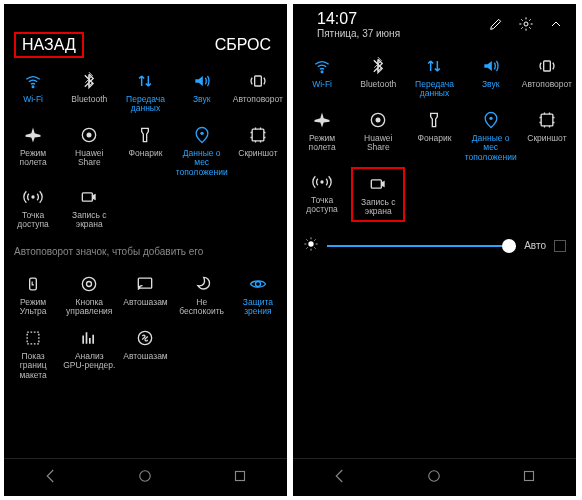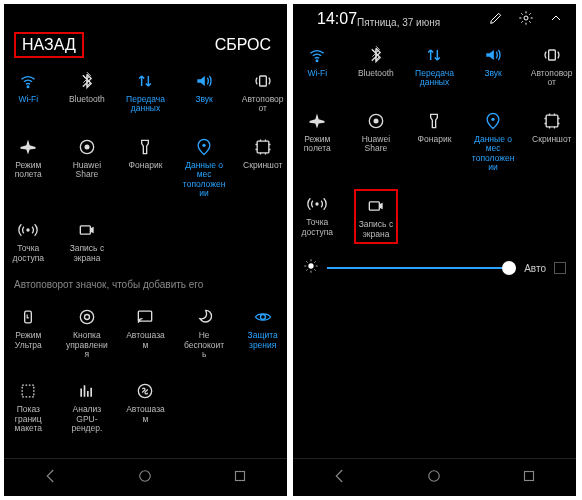--- a/index.html
+++ b/index.html
@@ -2,39 +2,39 @@
 <html><head>
 <meta charset="utf-8">
 <style>
   * { margin: 0; padding: 0; box-sizing: border-box; }
   body { background: #fff; font-family: -apple-system, Arial, sans-serif; display: flex; gap: 6px; padding: 4px; }
   .phone { width: 283px; height: 492px; background: #000; color: #fff; position: relative; display: flex; flex-direction: column; }
   .status-bar { height: 24px; display: flex; align-items: center; padding: 0 10px; font-size: 12px; color: #fff; }
   .header-edit { display: flex; justify-content: space-between; align-items: center; padding: 4px 10px; gap: 8px; }
   .hdr-btn { font-size: 16px; color: #fff; padding: 2px 6px; }
   .red-box { border: 2px solid #e20000; }
-  .tiles { display: grid; grid-template-columns: repeat(5, 1fr); gap: 14px; padding: 4px 2px; }
+  .tiles { display: grid; grid-template-columns: repeat(5, 1fr); gap: 2px; padding: 4px 2px; }
   .tile { display: flex; flex-direction: column; align-items: center; justify-content: flex-start; padding: 3px 0; cursor: pointer; min-height: 52px; }
   .tile .ic { width: 24px; height: 24px; display: flex; align-items: center; justify-content: center; margin-bottom: 2px; }
   .tile .ic svg { width: 20px; height: 20px; }
   .tile .lbl { font-size: 8.5px; color: #bbb; text-align: center; line-height: 1.1; padding: 0 1px; word-break: break-word; }
   .tile.on .ic svg { fill: #29a3ff; stroke: #29a3ff; }
   .tile.on .lbl { color: #29a3ff; }
   .tile .ic svg { fill: #ddd; stroke: #ddd; }
   .drag-hint { font-size: 10px; color: #888; padding: 8px 10px; }
   .slider-row { display: flex; align-items: center; padding: 10px 10px; gap: 8px; }
   .slider-row .tr { flex: 1; height: 2px; background: #29a3ff; position: relative; }
   .slider-row .tr .thumb { position: absolute; right: 0; top: -6px; width: 14px; height: 14px; background: #fff; border-radius: 50%; }
   .slider-row .auto { font-size: 10px; color: #ccc; }
   .slider-row .chk { width: 12px; height: 12px; border: 1px solid #555; }
   .nav-bar { height: 38px; border-top: 1px solid #222; display: flex; justify-content: space-around; align-items: center; margin-top: auto; }
   .nav-bar svg { width: 18px; height: 18px; fill: none; stroke: #888; stroke-width: 1.5; }
   .top-icons { margin-left: auto; display: flex; gap: 14px; }
   .top-icons svg { width: 16px; height: 16px; fill: none; stroke: #fff; stroke-width: 1.5; }
-  .time-row { display:flex; flex-direction:row; padding:2px 12px 4px;align-items:flex-end;}
+  .time-row { display:flex; flex-direction:column; padding:2px 12px 4px;}
   .time-row .t { font-size:16px; color:#fff;}
   .time-row .d { font-size:10px; color:#ccc;}
   .top-row{display:flex; align-items:center; padding:4px 12px;}
 </style>
 </head>
 <body>
 
 <div class="phone">
   <div class="status-bar"></div>
   <div class="header-edit">

